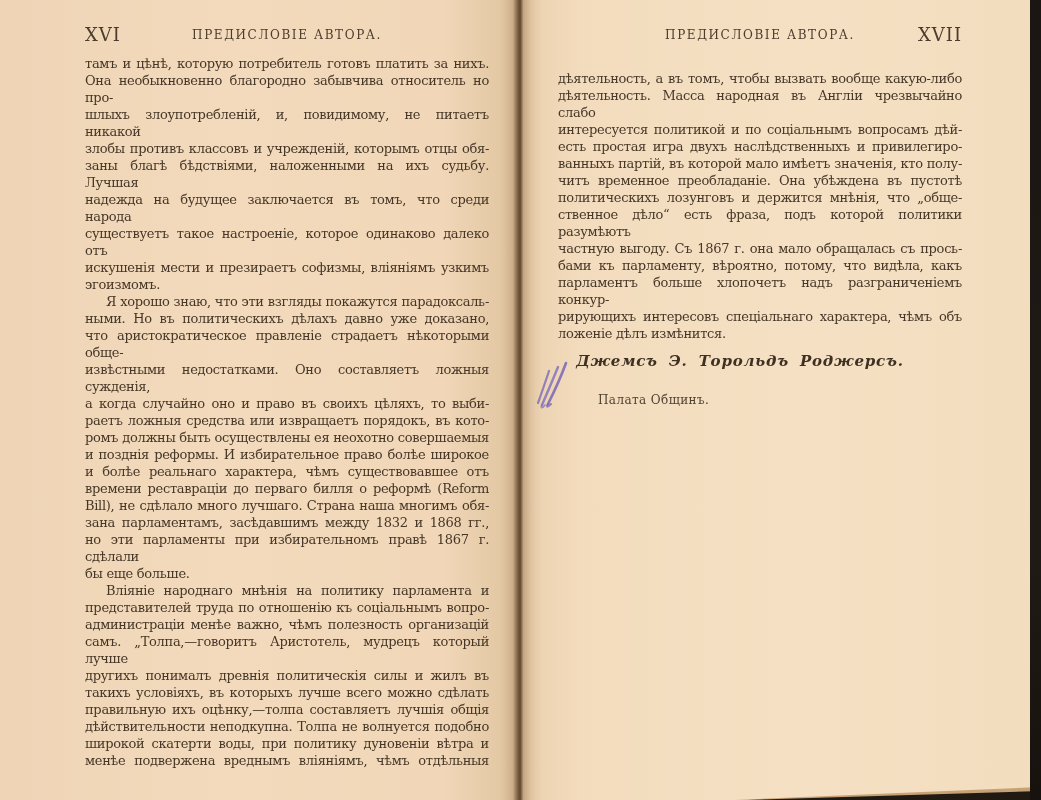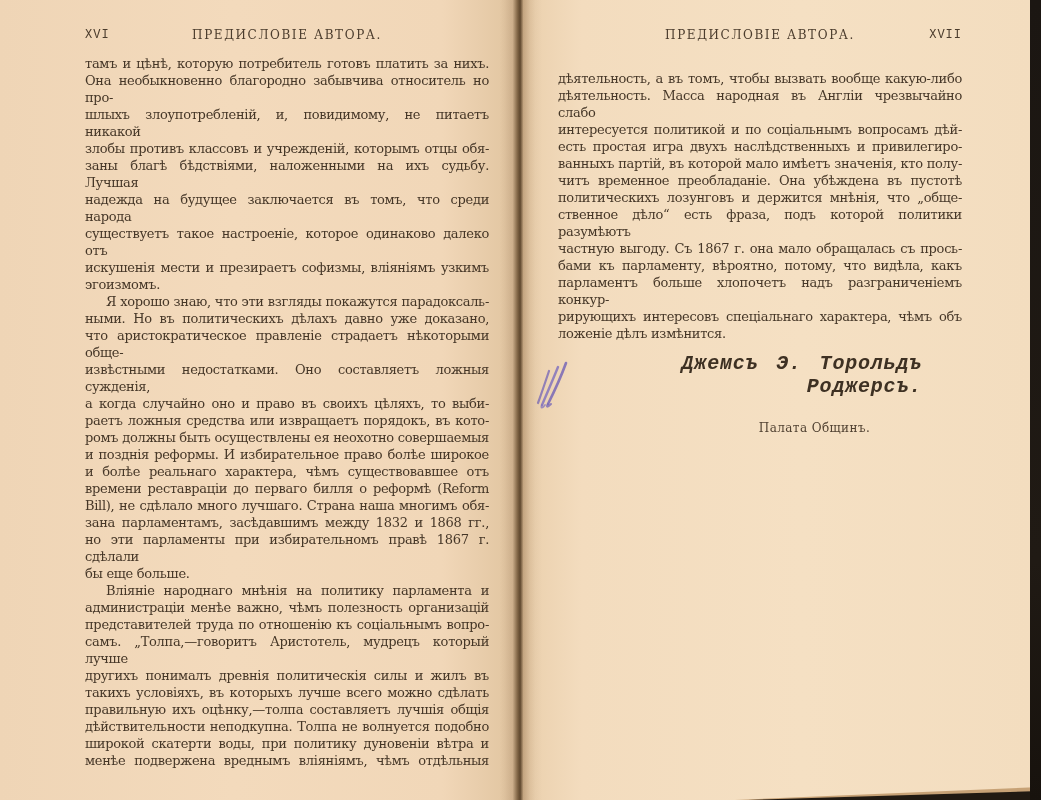--- a/index.html
+++ b/index.html
@@ -40,43 +40,43 @@
     position:absolute;left:748px;top:790px;width:293px;height:10px;
     background:#211a12;clip-path:polygon(0 100%,100% 10%,100% 100%);
   }
   .pagehead{
     position:relative;margin-top:28px;height:14px;
     font-size:12px;line-height:14px;color:#4b3c2d;
     letter-spacing:1.6px;text-align:center;
   }
   .page-left .pagehead{margin-left:85px;width:404px;}
   .page-right .pagehead{margin-left:38px;width:404px;}
-  .folio{position:absolute;top:0;letter-spacing:1px;font-size:12px;font-family:Liberation Mono, monospace;}
+  .folio{position:absolute;top:0;letter-spacing:1px;font-size:18px;}
   .folio-left{left:0;}
   .folio-right{right:0;}
   .textblock{margin-top:13px;color:rgba(56,42,28,0.93);}
   .page-left .textblock{margin-left:85px;width:404px;}
   .page-right .textblock{margin-left:38px;width:404px;margin-top:28px;}
   .para{margin:0;}
   .line{
     font-size:13px;line-height:17px;letter-spacing:-0.3px;
     text-align:justify;text-align-last:justify;
     white-space:normal;
   }
   .line-end{text-align-last:left;}
   .line-indent{text-indent:21px;}
   .signature{
     margin-top:10px;margin-left:38px;width:404px;
-    text-align:right;padding-right:40px;box-sizing:border-box;
-    font-style:italic;font-weight:bold;font-size:20px;
-    letter-spacing:0.8px;word-spacing:5px;color:rgba(52,39,26,0.95);font-family:Liberation Mono, monospace;
+    text-align:center;padding-right:40px;box-sizing:border-box;
+    font-style:italic;font-weight:bold;font-size:15px;
+    letter-spacing:0.8px;word-spacing:5px;color:rgba(52,39,26,0.95);
   }
   .note{
     margin-top:23px;margin-left:78px;
-    font-size:12px;letter-spacing:0.4px;color:rgba(62,48,33,0.9);text-align:center;
+    font-size:12px;letter-spacing:0.4px;color:rgba(62,48,33,0.9);
   }
   .pen-mark{position:absolute;left:14px;top:358px;}
 </style>
 </head>
 <body>
 
 <div class="spread">
 
   <section class="page page-left">
     <header class="pagehead">
@@ -106,22 +106,22 @@
           <div class="line">и позднія реформы. И избирательное право болѣе широкое</div>
           <div class="line">и болѣе реальнаго характера, чѣмъ существовавшее отъ</div>
           <div class="line">времени реставраціи до перваго билля о реформѣ (Reform</div>
           <div class="line">Bill), не сдѣлало много лучшаго. Страна наша многимъ обя-</div>
           <div class="line">зана парламентамъ, засѣдавшимъ между 1832 и 1868 гг.,</div>
           <div class="line">но эти парламенты при избирательномъ правѣ 1867 г. сдѣлали</div>
           <div class="line line-end">бы еще больше.</div>
         </div>
         <div class="para">
           <div class="line line-indent">Вліяніе народнаго мнѣнія на политику парламента и</div>
+          <div class="line">представителей труда по отношенію къ соціальнымъ вопро-</div>
           <div class="line">администраціи менѣе важно, чѣмъ полезность организацій</div>
-          <div class="line">представителей труда по отношенію къ соціальнымъ вопро-</div>
           <div class="line">самъ. „Толпа,—говоритъ Аристотель, мудрецъ который лучше</div>
           <div class="line">другихъ понималъ древнія политическія силы и жилъ въ</div>
           <div class="line">такихъ условіяхъ, въ которыхъ лучше всего можно сдѣлать</div>
           <div class="line">правильную ихъ оцѣнку,—толпа составляетъ лучшія общія</div>
           <div class="line">дѣйствительности неподкупна. Толпа не волнуется подобно</div>
           <div class="line">широкой скатерти воды, при политику дуновеніи вѣтра и</div>
           <div class="line">менѣе подвержена вреднымъ вліяніямъ, чѣмъ отдѣльныя</div>
         </div>
       </div>
   </section>

